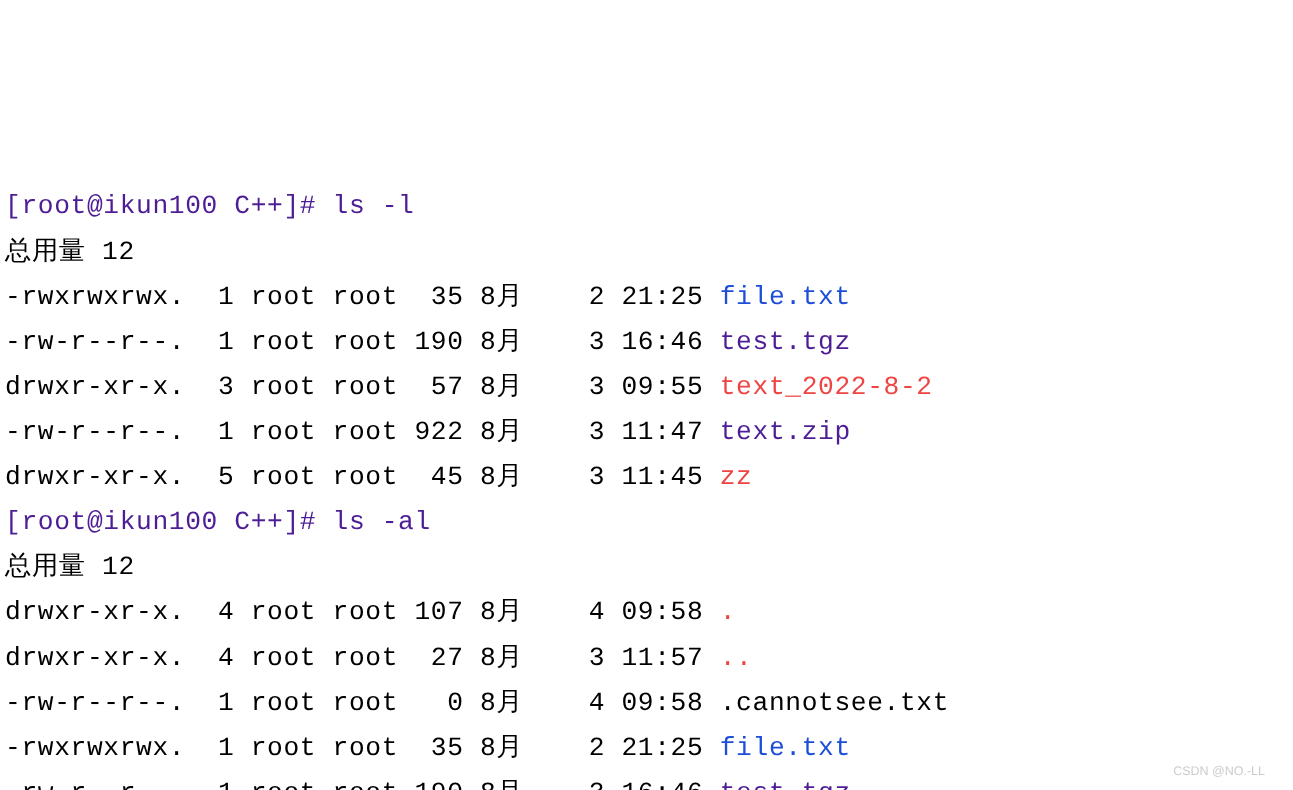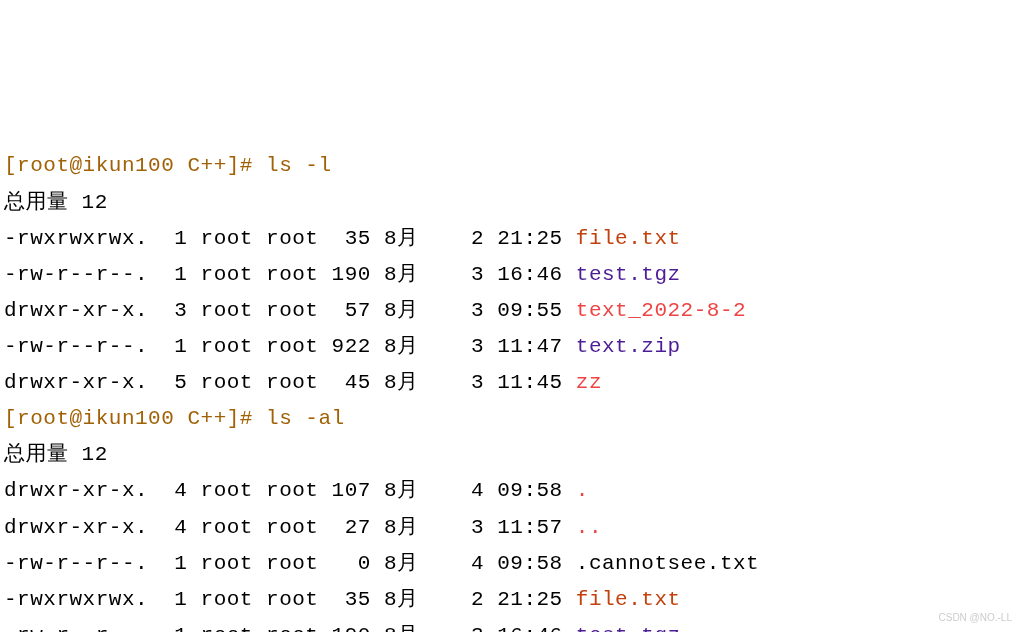--- a/index.html
+++ b/index.html
@@ -14,24 +14,24 @@
       color: #000000;
       padding: 4px;
       line-height: 1.72;
       white-space: pre;
       letter-spacing: 0.5px;
     }
     .line {
       display: block;
     }
     .prompt-line {
-      color: #a16207;
+      color: #4c1d95;
     }
     .fg-green {
-      color: #c2410c;
+      color: #1d4ed8;
     }
     .fg-red {
       color: #4c1d95;
     }
     .fg-blue {
       color: #ef4444;
     }
     .fg-black {
       color: #000000;
     }

